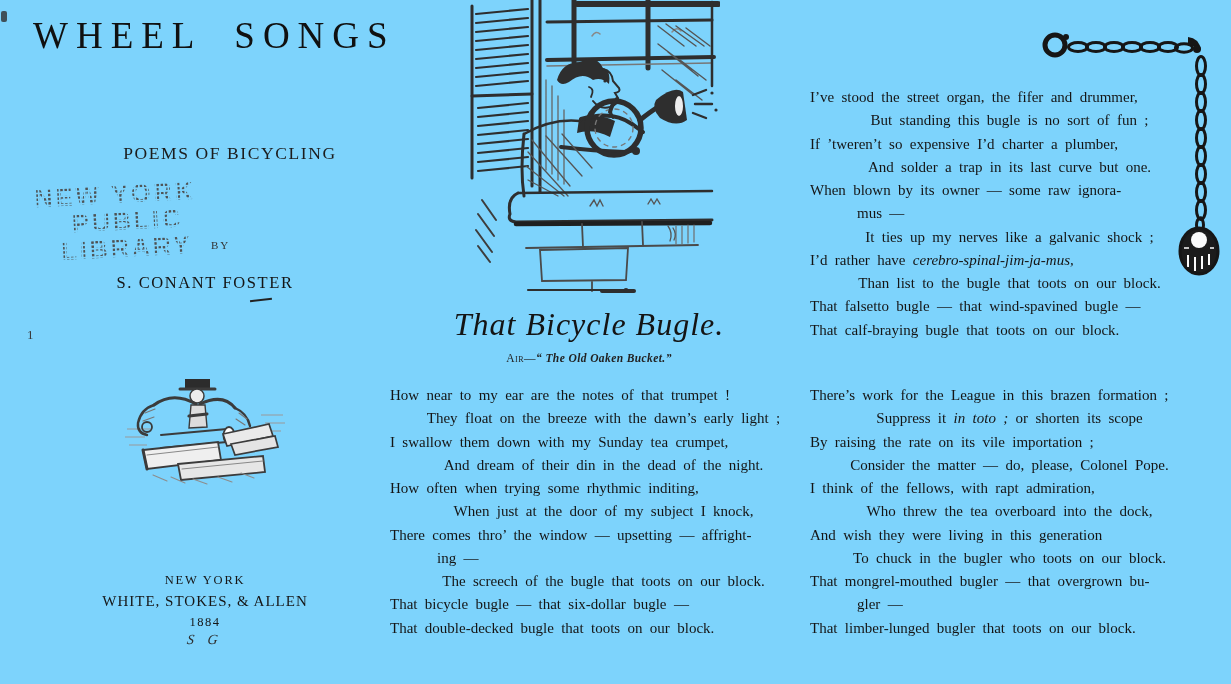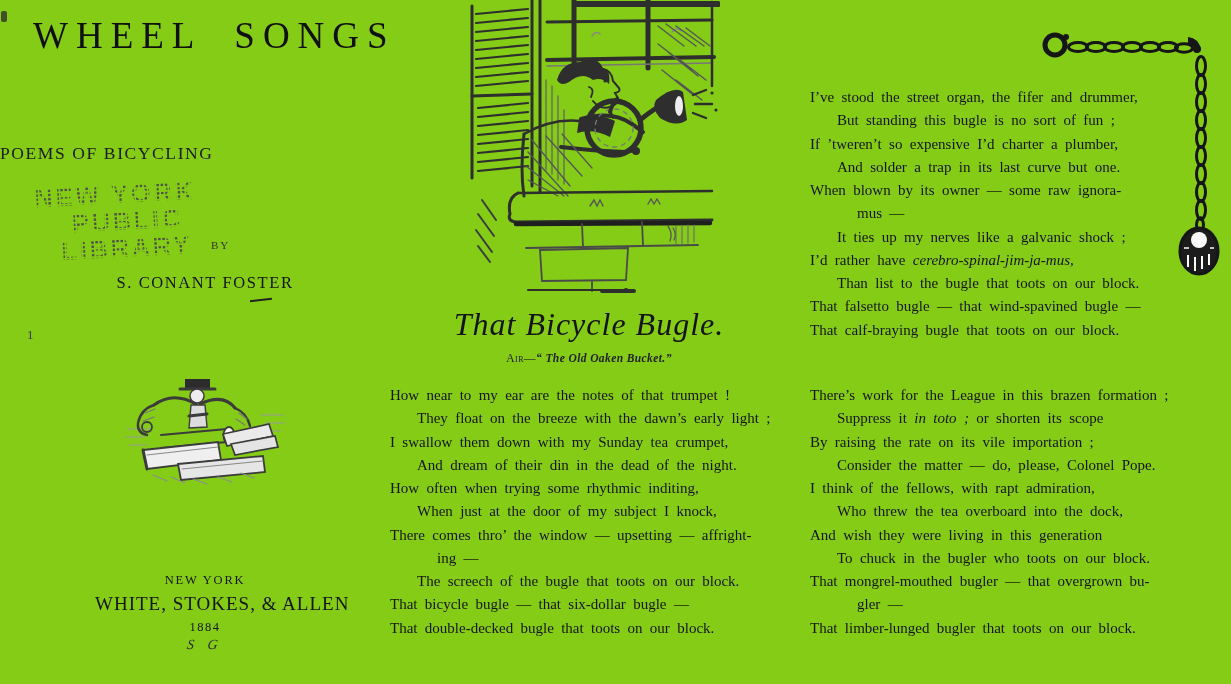--- a/index.html
+++ b/index.html
@@ -1,27 +1,27 @@
 <!DOCTYPE html>
 <html><head>
 <meta charset="utf-8">
 <style>
   html,body{margin:0;padding:0;background:#ffffff;}
   .page{
-    position:relative;width:1231px;height:684px;background:#84cc16;
+    position:relative;width:1231px;height:684px;background:#7dd3fc;
     font-family:"Liberation Serif", serif;color:#1a1a1a;overflow:hidden;
   }
   
   .book-title{
     position:absolute;left:33px;top:14px;font-size:37px;
     letter-spacing:8px;word-spacing:16px;color:#101010;white-space:nowrap;
   }
   .book-subtitle{
-    position:absolute;left:0;top:143px;width:420px;
-    font-size:17.5px;letter-spacing:1.6px;color:#1c1c1c;white-space:nowrap;
+    position:absolute;left:0;top:143px;width:420px;text-align:center;
+    font-size:17.5px;letter-spacing:1.6px;color:#1c1c1c;white-space:nowrap;padding-left:20px;
   }
   .stamp{
     position:absolute;left:36px;top:181px;transform:rotate(-3deg);
     font-family:"Liberation Sans", sans-serif;font-weight:bold;
   }
   .stamp-line{
     font-size:25px;line-height:27px;letter-spacing:3px;color:transparent;
     background-image:radial-gradient(circle, rgba(75,75,75,.95) 1.15px, rgba(75,75,75,0) 1.55px);
     background-size:4.2px 4.2px;
     -webkit-background-clip:text;background-clip:text;white-space:nowrap;
@@ -33,40 +33,40 @@
     font-size:16.5px;letter-spacing:1.6px;color:#141414;white-space:nowrap;}
   .author-underline{position:absolute;left:250px;top:299px;width:22px;height:2.4px;
     background:#222;transform:rotate(-7deg);}
   .stray-mark{position:absolute;left:27px;top:327px;font-size:13px;color:#3a3a3a;
     font-family:"Liberation Serif",serif;}
   .edge-speck{position:absolute;left:1px;top:11px;width:6px;height:11px;background:#2f2f2f;
     border-radius:2px;opacity:.8;}
   .vignette{position:absolute;left:123px;top:371px;}
   .imprint{position:absolute;left:95px;top:573px;width:220px;text-align:center;color:#161616;}
   .imprint-city{font-size:12.5px;letter-spacing:1.8px;}
-  .imprint-publisher{font-size:19px;letter-spacing:1px;margin-top:5px;white-space:nowrap;}
+  .imprint-publisher{font-size:15px;letter-spacing:1px;margin-top:5px;white-space:nowrap;}
   .imprint-year{font-size:12.5px;letter-spacing:1.5px;margin-top:5px;}
   .imprint-mark{font-size:14px;margin-top:1px;font-style:italic;letter-spacing:5px;color:#2c2c2c;
     transform:skewX(-8deg);display:inline-block;}
   
   .main-illustration{position:absolute;left:462px;top:0;}
   .poem-title{position:absolute;left:390px;top:306px;width:398px;text-align:center;
     font-style:italic;font-size:32px;letter-spacing:1px;color:#141414;white-space:nowrap;}
   .air-line{position:absolute;left:390px;top:352px;width:398px;text-align:center;
     font-size:11.5px;color:#222;white-space:nowrap;}
   .air-prefix{font-variant:small-caps;letter-spacing:.5px;}
   .air-quote{font-style:italic;font-weight:bold;letter-spacing:.4px;}
   
   .stanza{position:absolute;font-size:15px;line-height:23.25px;color:#151515;
     word-spacing:.24em;}
   .stanza-center{left:390px;top:384px;width:400px;}
   .stanza-right-1{left:810px;top:86px;width:372px;}
   .stanza-right-2{left:810px;top:384px;width:372px;}
   .poem-line{white-space:nowrap;}
-  .poem-line.l1{margin-left:27px;}
+  .poem-line.l1{margin-left:27px;text-align:center;}
   .poem-line.l2{margin-left:47px;}
   .it{font-style:italic;}
   
   .chain-ornament{position:absolute;left:1038px;top:24px;}
 </style>
 </head>
 <body>
 
 <div class="page">
 

